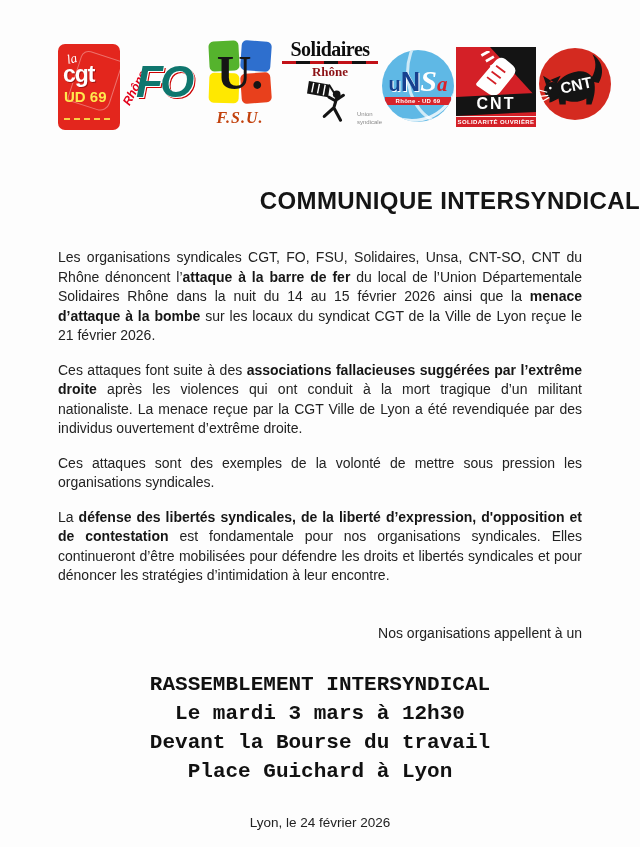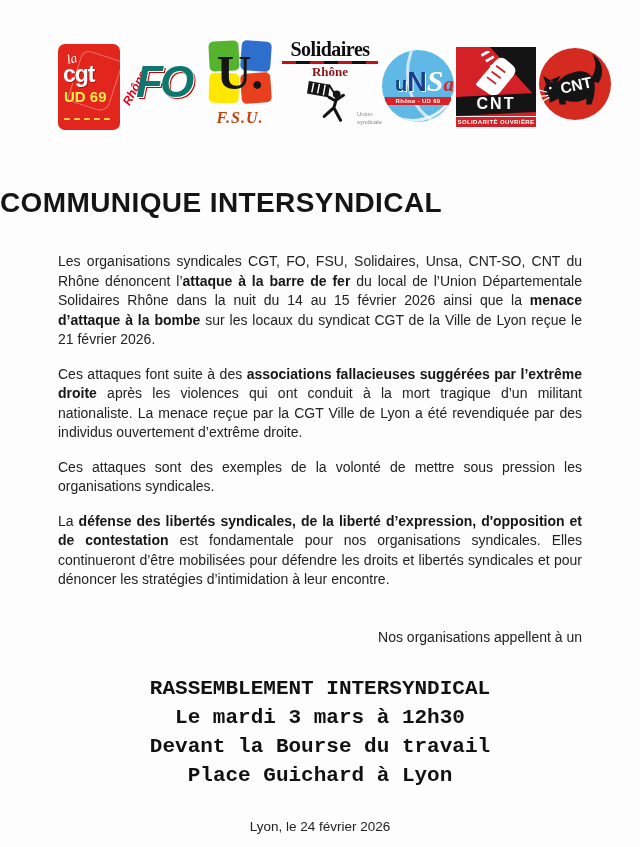--- a/index.html
+++ b/index.html
@@ -60,21 +60,21 @@
                line-height:1.3; text-align:left; }
 
   
   .logo-unsa { width:74px; height:74px; }
   .unsa-circle { width:72px; height:72px; border-radius:50%; background:#5fb8e5;
                  position:relative; overflow:hidden; }
   .unsa-circle::before { content:""; position:absolute; left:-18px; top:-24px; width:90px; height:90px;
                          border:3px solid rgba(255,255,255,.8); border-radius:50%; }
   .unsa-circle::after  { content:""; position:absolute; left:24px; top:-30px; width:80px; height:100px;
                          border:3px solid rgba(255,255,255,.7); border-radius:50%; }
-  .unsa-letters { position:absolute; left:0; right:0; top:14px; text-align:right; z-index:2;
+  .unsa-letters { position:absolute; left:0; right:0; top:14px; text-align:center; z-index:2;
                   white-space:nowrap; }
   .unsa-u { color:#17418f; font-weight:800; font-size:20px; text-shadow:1px 1px 0 #fff; }
   .unsa-n { color:#17418f; font-weight:800; font-size:27px; text-shadow:1px 1px 0 #fff; }
   .unsa-s { color:#fff; font-family:"Liberation Serif",serif; font-style:italic;
             font-weight:bold; font-size:30px; }
   .unsa-a { color:#d8232a; font-family:"Liberation Serif",serif; font-style:italic;
             font-weight:bold; font-size:21px; }
   .unsa-band { position:absolute; left:3px; right:3px; bottom:17px; background:#d8232a;
                color:#fff; font-size:6px; font-weight:bold; text-align:center;
                padding:1px 0; z-index:3; letter-spacing:.3px; }
@@ -92,21 +92,21 @@
               color:#fff; font-size:6px; font-weight:bold; letter-spacing:.4px;
               border-top:1px solid rgba(255,255,255,.9); padding-top:2px; }
 
   
   .logo-cnt { width:78px; height:78px; }
   .cnt-circle { width:72px; height:72px; margin:0 auto; border-radius:50%; background:#d42a20;
                 position:relative; }
   .cnt-cat { position:absolute; left:0px; top:0px; }
 
   
-  .title { margin-top:52px; text-align:left; font-size:28px; font-weight:bold;
+  .title { margin-top:52px; text-align:right; font-size:24px; font-weight:bold;
            letter-spacing:.4px; color:#151515; }
   .content { margin:33px 58px 8px; font-size:14px; line-height:19.5px; color:#222; }
   .par { text-align:justify; margin-bottom:15px; }
   .par b { color:#161616; }
   .call { margin-top:38px; text-align:right; }
   .rally { margin-top:27px; text-align:center; font-weight:bold; font-size:21px;
            line-height:29px; color:#111;font-family:Liberation Mono, monospace; }
   .date-line { margin-top:27px; text-align:center; font-size:13.5px; color:#222; }
 </style>
 </head>

